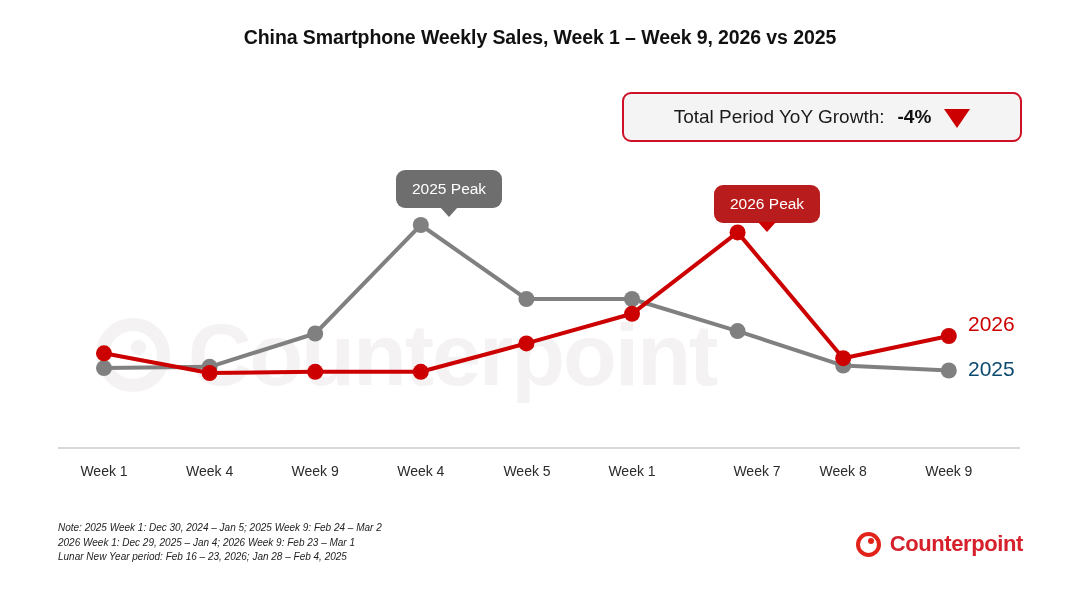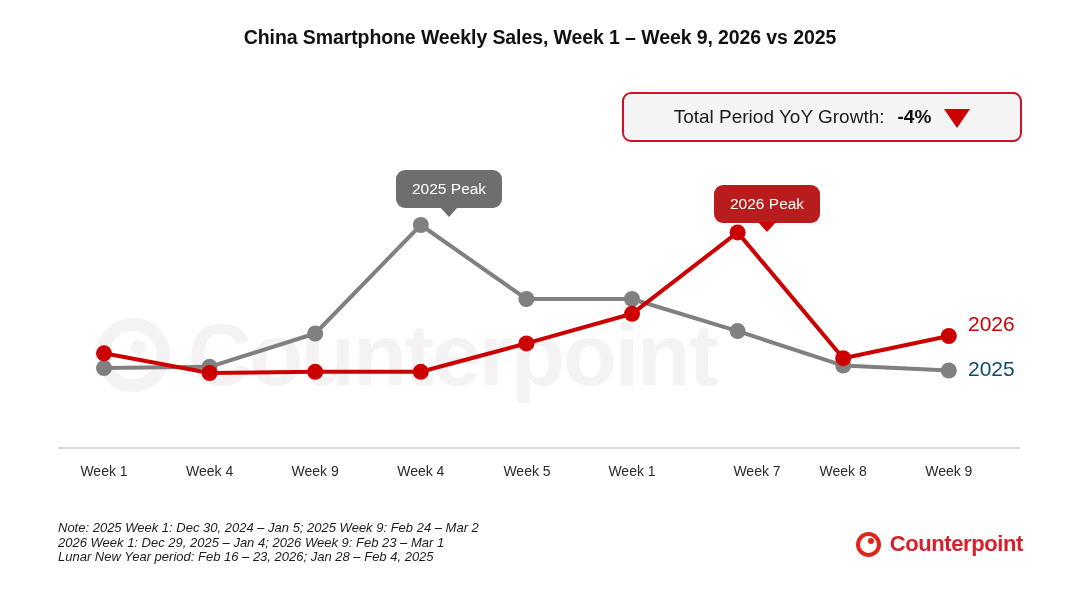--- a/index.html
+++ b/index.html
@@ -183,21 +183,21 @@
     text-align: center;
     font-size: 14px;
     color: #2b2b2b;
   }
 
   
   #footnotes {
     position: absolute;
     left: 58px;
     top: 521px;
-    font-size: 13px;
+    font-size: 10px;
     font-style: italic;
     color: #1d1d1d;
     line-height: 14.6px;
   }
   #footnotes div { white-space: nowrap; }
 
   
   #logo {
     position: absolute;
     right: 57px;

